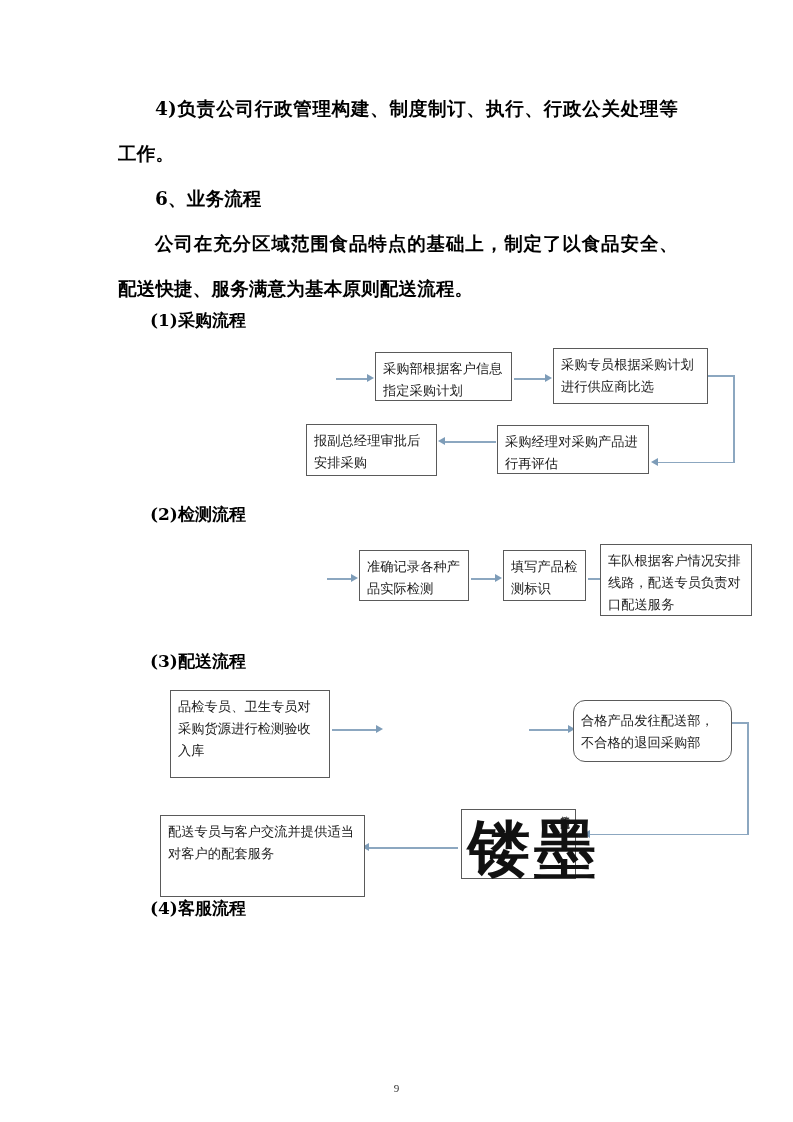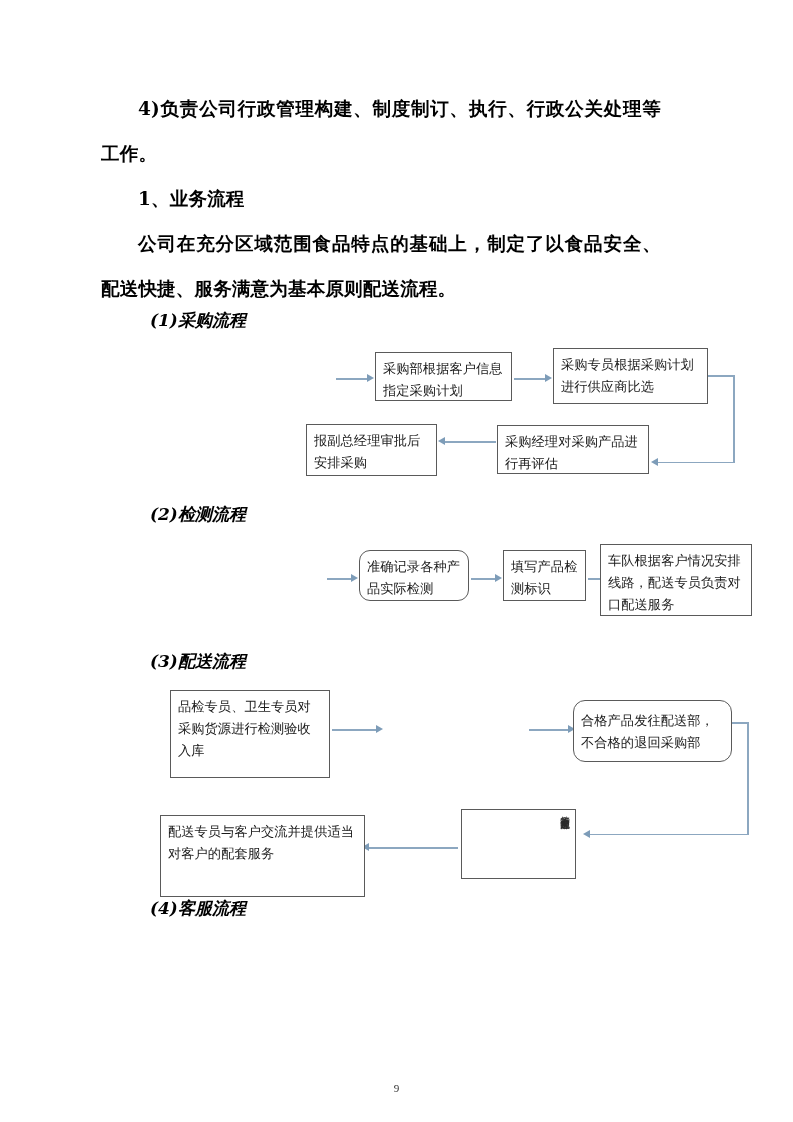--- a/index.html
+++ b/index.html
@@ -15,41 +15,40 @@
     position: relative;
     width: 793px;
     height: 1122px;
     background: #ffffff;
     overflow: hidden;
   }
 
   
   .prose {
     position: absolute;
-    left: 101px;
+    left: 118px;
     top: 86px;
     width: 560px;
   }
   .para {
     font-size: 18.5px;
     line-height: 45px;
     font-weight: 700;
     letter-spacing: 0.2px;
     text-align: justify;
   }
   .para.indent { text-indent: 2em; }
 
   
   .caption {
     position: absolute;
     font-size: 17px;
     font-weight: 700;
     line-height: 22px;
     white-space: nowrap;
-    font-style: italic;
   }
 
   
   .fbox {
     position: absolute;
     box-sizing: border-box;
     border: 1.2px solid #5a5a5a;
     background: #ffffff;
     font-size: 13.2px;
     line-height: 22px;
@@ -131,21 +130,21 @@
     color: #333;
   }
 </style>
 </head>
 <body>
 
 <div id="page">
 
   <div class="prose">
     <div class="para indent">4)负责公司行政管理构建、制度制订、执行、行政公关处理等工作。</div>
-    <div class="para indent">1、业务流程</div>
+    <div class="para indent">6、业务流程</div>
     <div class="para indent">公司在充分区域范围食品特点的基础上，制定了以食品安全、配送快捷、服务满意为基本原则配送流程。</div>
   </div>
 
   <div class="caption" style="left:150px; top:309px;">(1)采购流程</div>
 
 
   <div class="conn h" style="left:336px; top:378px; width:33px;"></div>
   <div class="arrowhead right" style="left:367px; top:373.5px;"></div>
 
   <div class="fbox" style="left:375px; top:352px; width:137px; height:49px;">采购部根据客户信息指定采购计划</div>
@@ -166,21 +165,21 @@
   <div class="arrowhead left" style="left:438px; top:437px;"></div>
 
   <div class="fbox" style="left:306px; top:424px; width:131px; height:52px;">报副总经理审批后安排采购</div>
 
   <div class="caption" style="left:150px; top:503px;">(2)检测流程</div>
 
 
   <div class="conn h" style="left:327px; top:578px; width:26px;"></div>
   <div class="arrowhead right" style="left:351px; top:573.5px;"></div>
 
-  <div class="fbox" style="left:359px; top:550px; width:110px; height:51px;border-radius:11px;">准确记录各种产品实际检测</div>
+  <div class="fbox" style="left:359px; top:550px; width:110px; height:51px;">准确记录各种产品实际检测</div>
 
   <div class="conn h" style="left:471px; top:578px; width:26px;"></div>
   <div class="arrowhead right" style="left:495px; top:573.5px;"></div>
 
   <div class="fbox" style="left:503px; top:550px; width:83px; height:51px;">填写产品检测标识</div>
 
   <div class="conn h" style="left:588px; top:578px; width:22px;"></div>
   <div class="arrowhead right" style="left:608px; top:573.5px;"></div>
 
   <div class="fbox" style="left:600px; top:544px; width:152px; height:72px;">车队根据客户情况安排线路，配送专员负责对口配送服务</div>
@@ -207,18 +206,19 @@
 
   <div class="vbox" style="left:461px; top:809px; width:115px; height:70px;">
     <div class="vtext">配送专员与客户交货签字</div>
   </div>
 
   <div class="conn h" style="left:368px; top:847px; width:90px;"></div>
   <div class="arrowhead left" style="left:362px; top:843px;"></div>
 
   <div class="fbox" style="left:160px; top:815px; width:205px; height:82px;">配送专员与客户交流并提供适当对客户的配套服务</div>
 
+  <div class="watermark" style="left:468px; top:818px;">镂墨</div>
 
   <div class="caption" style="left:150px; top:897px;">(4)客服流程</div>
 
   <div class="pagenum">9</div>
 
 </div>
 
 </body></html>

